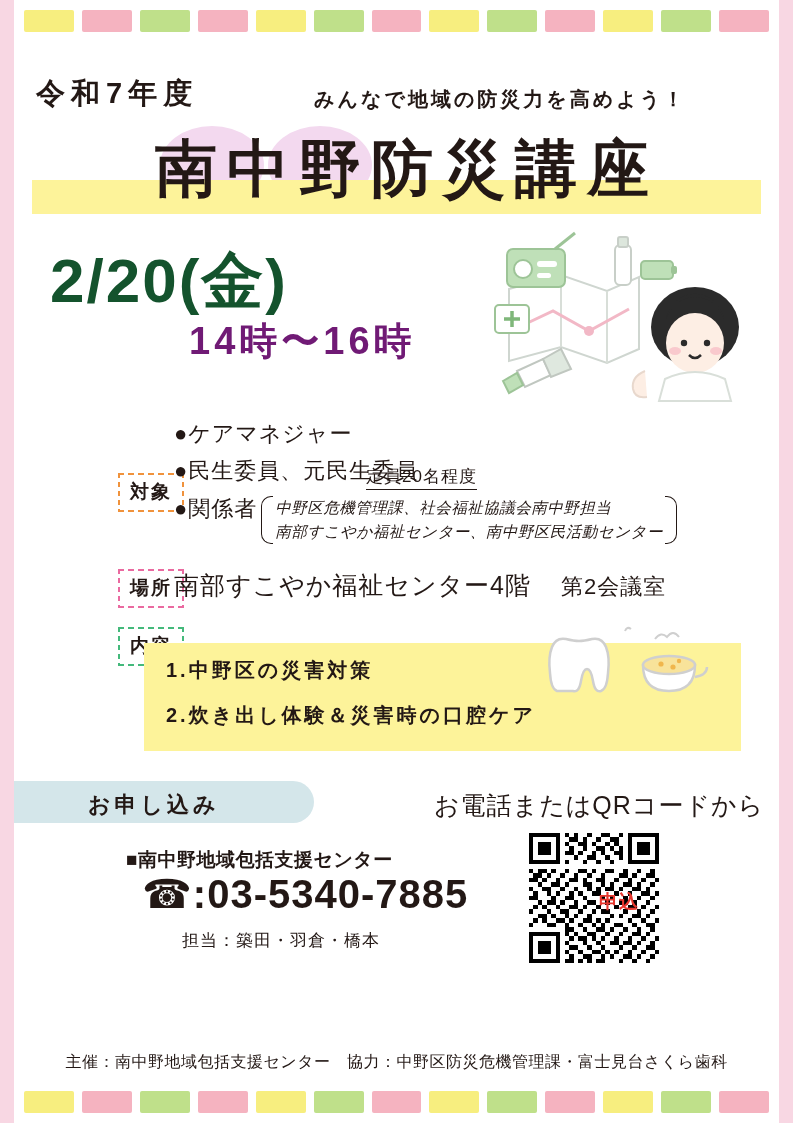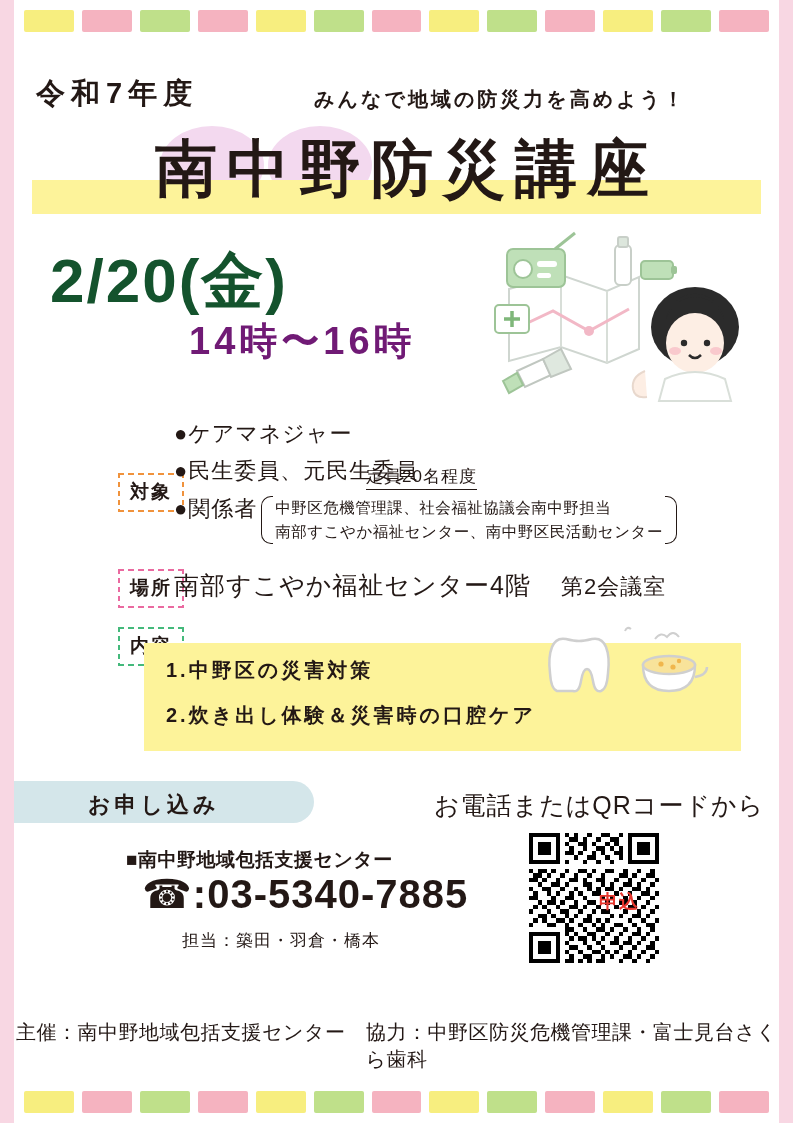--- a/index.html
+++ b/index.html
@@ -199,20 +199,21 @@
     font-size: 17px;
     border-bottom: 1px solid #231815;
     padding-bottom: 1px;
     letter-spacing: 1px;
   }
   .bracket {
     margin-left: 4px;
     position: relative;
     padding: 0 14px;
     font-size: 0;
+    font-style: italic;
   }
   .bracket-line {
     font-size: 15.5px;
     letter-spacing: 0.5px;
     line-height: 1.55;
     display: block;
     white-space: nowrap;
   }
   .bracket::before, .bracket::after {
     content: "";
@@ -353,21 +354,21 @@
     font-weight: bold;
     color: #e8382f;
     letter-spacing: 1px;
   }
 
   .footer {
     position: absolute;
     left: 0; right: 0;
     bottom: 4px;
     text-align: center;
-    font-size: 20px;
+    font-size: 16px;
     letter-spacing: 0.5px;
   }
 </style>
 </head>
 <body>
 
 <div class="poster">
 
   <div class="confetti top">
     <span style="background:#f7ee7f"></span>

